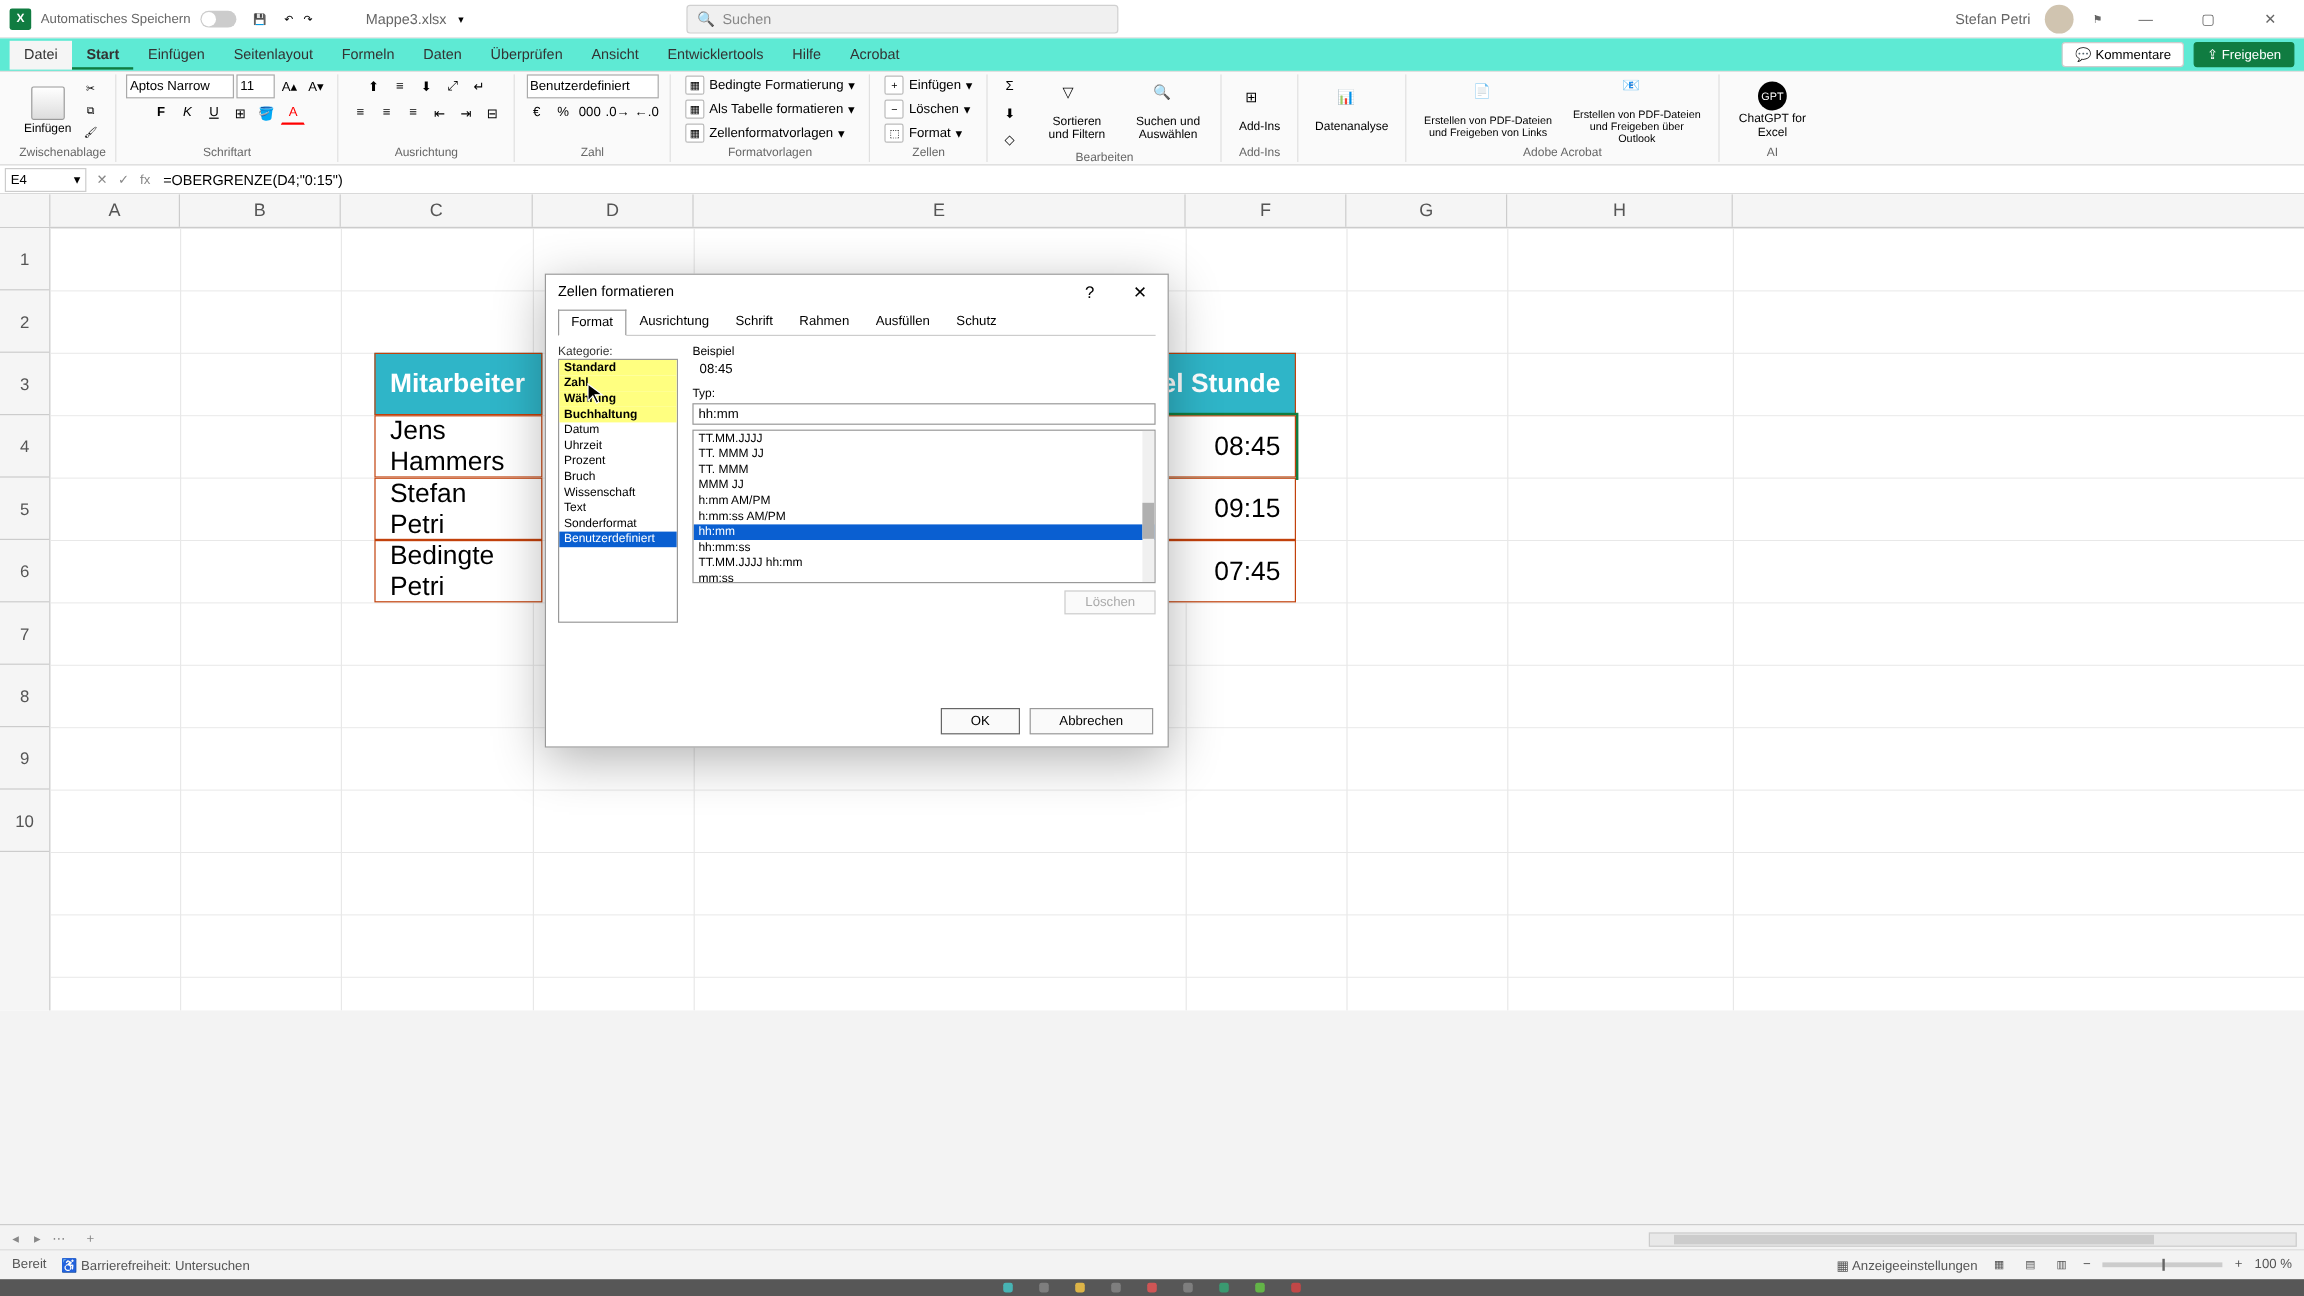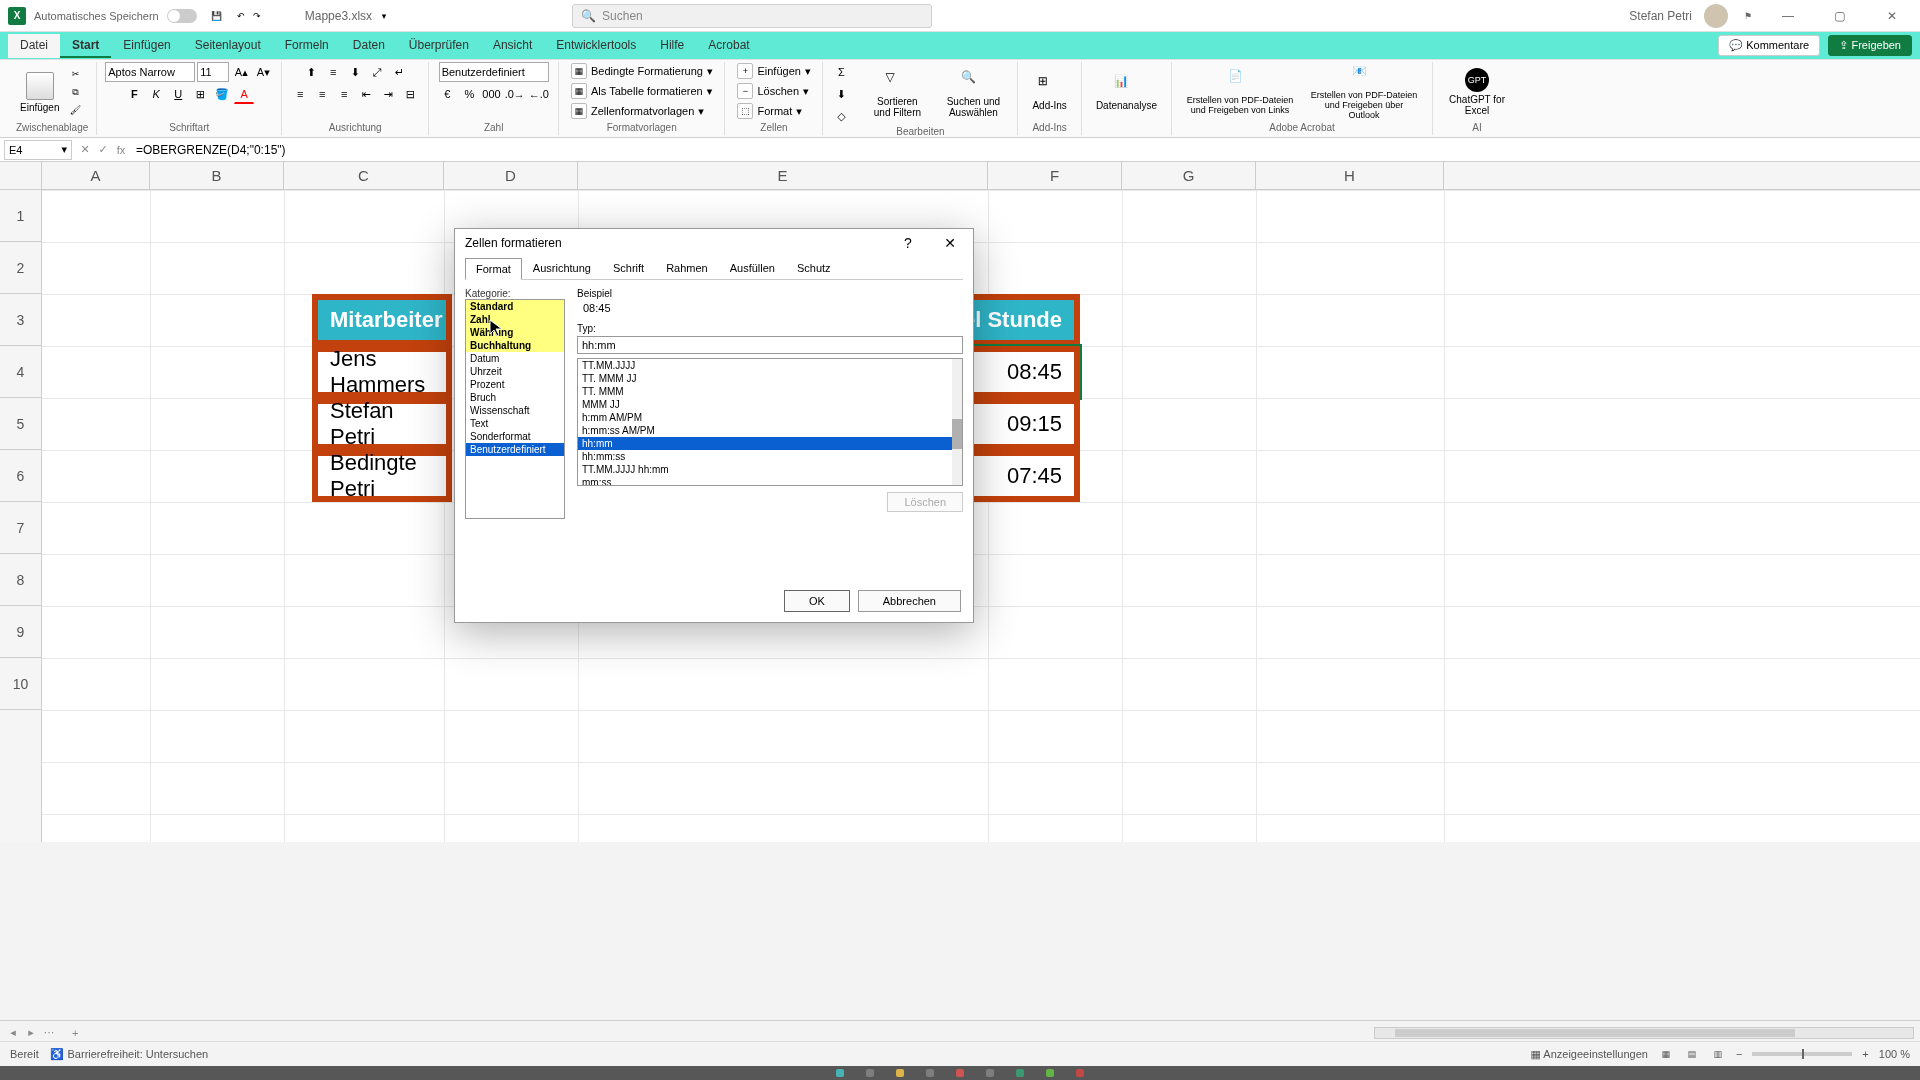--- a/index.html
+++ b/index.html
@@ -56,21 +56,21 @@
 .grid-body { display: flex; height: 652px; }
 .row-headers { width: 42px; background: #f5f5f5; border-right: 1px solid #ccc; }
 .row-h { height: 52px; border-bottom: 1px solid #ccc; display: flex; align-items: center; justify-content: center; color: #555; font-size: 14px; }
 .cells { position: relative; flex: 1; }
 .gridlines { position: absolute; inset: 0; background-image: linear-gradient(#e8e8e8 1px, transparent 1px); background-size: 100% 52px; }
 .vlines div { position: absolute; top: 0; bottom: 0; width: 1px; background: #e8e8e8; }
 
 
 .data-table { position: absolute; top: 104px; left: 270px; }
 .data-row { display: flex; }
-.data-cell { border: 6px solid #c2410c; display: flex; align-items: center; padding: 0 12px; font-size: 22px; font-family: "Aptos Narrow", Arial, sans-serif; }
+.data-cell { border: 1px solid #c2410c; display: flex; align-items: center; padding: 0 12px; font-size: 22px; font-family: "Aptos Narrow", Arial, sans-serif; }
 .hdr-cell { background: #2fb5c8; color: #fff; font-weight: 600; height: 52px; }
 .body-cell { background: #fff; height: 52px; }
 .c-mit { width: 140px; }
 .c-e { width: 430px; justify-content: flex-end; }
 
 
 .dialog { position: absolute; left: 454px; top: 228px; width: 520px; height: 395px; background: #fff; border: 1px solid #999; box-shadow: 0 10px 40px rgba(0,0,0,0.3); }
 .dialog-title { height: 28px; display: flex; align-items: center; padding: 0 10px; font-size: 12px; }
 .dialog-title-btns { margin-left: auto; display: flex; gap: 16px; }
 .dlg-x { width: 26px; height: 26px; display: flex; align-items: center; justify-content: center; font-size: 14px; }

